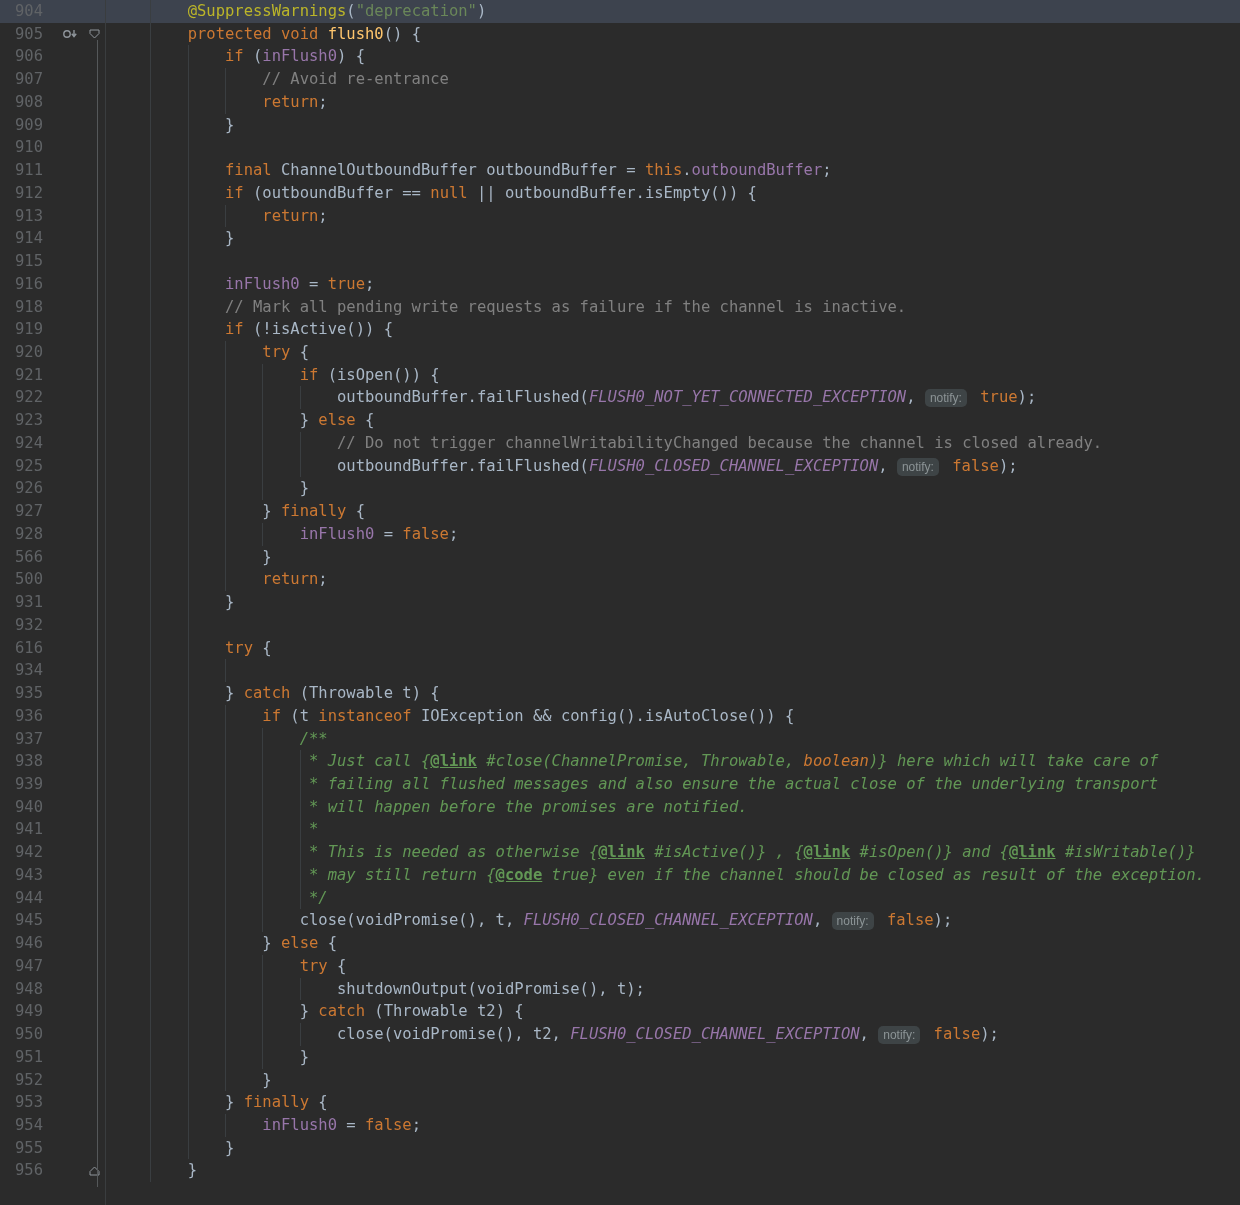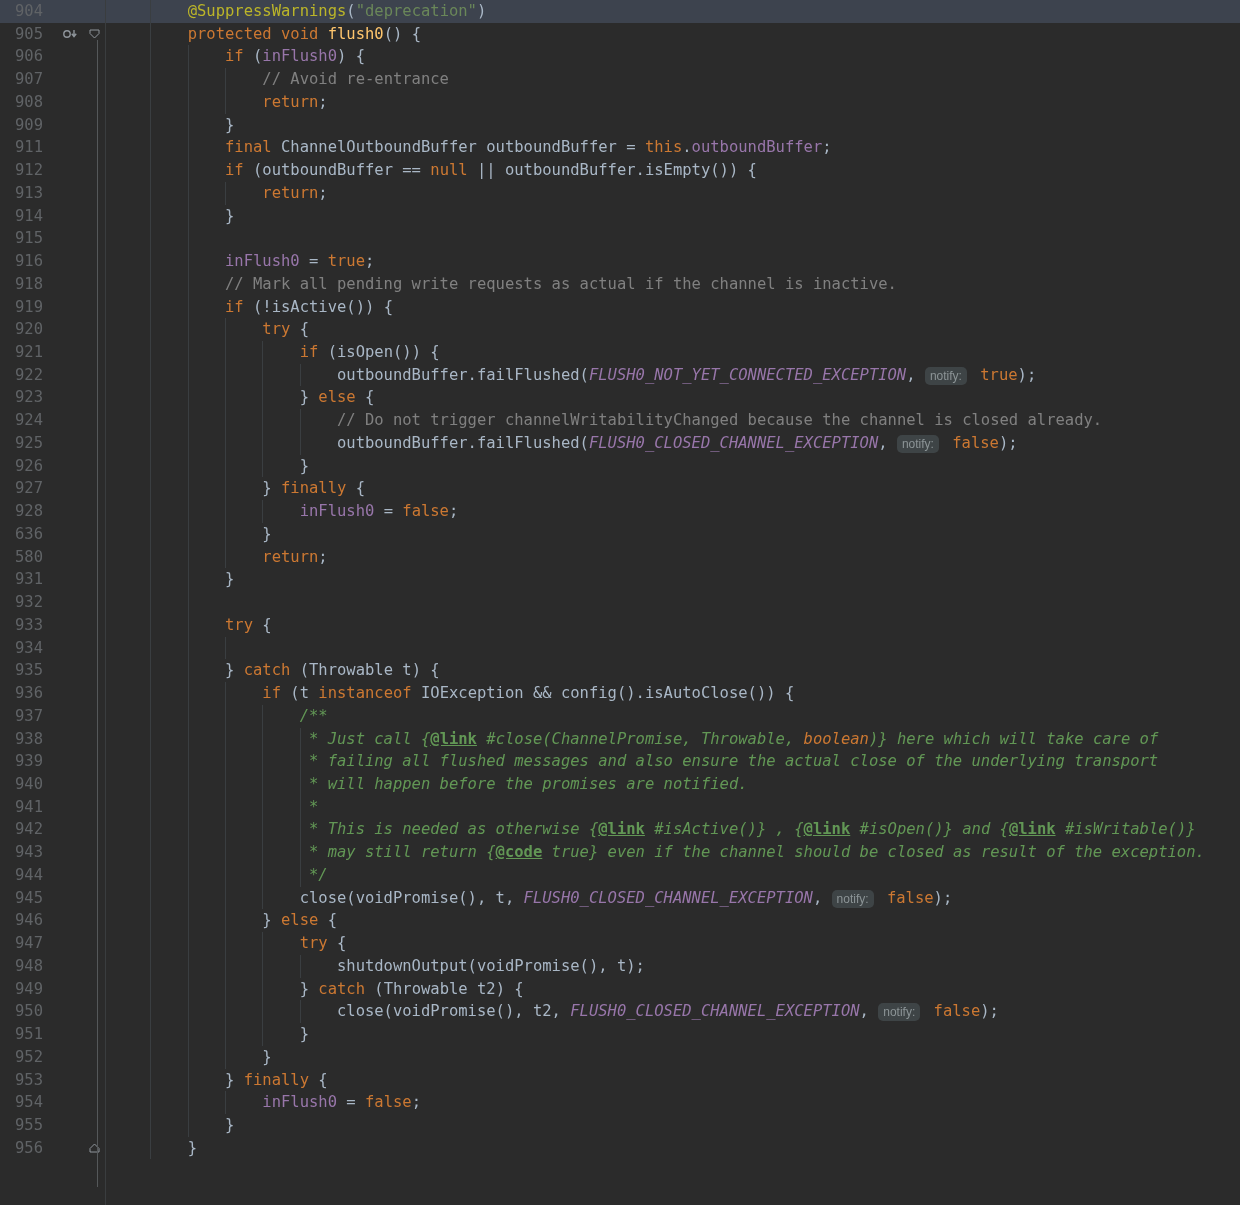--- a/index.html
+++ b/index.html
@@ -116,42 +116,43 @@
       <div class="row"><span class="ln">905</span><span class="icons"><span class="ic overridden-method-icon"><svg width="16" height="12" viewBox="0 0 16 12">
               <circle cx="5" cy="6" r="3.2" fill="none" stroke="#8f959b" stroke-width="1.4"></circle>
               <path d="M12 2 v6.4 M9.8 5.8 L12 8.6 L14.2 5.8" fill="none" stroke="#8f959b" stroke-width="1.4"></path>
             </svg></span><span class="ic fold-start-icon"><svg width="11" height="10" viewBox="0 0 11 10">
               <path d="M1 1 H10 V4.5 L5.5 9 L1 4.5 Z" fill="none" stroke="#8f959b"></path>
             </svg></span></span><span class="code"><span class="guide" style="left: calc(4ch + 8px);"></span><span class="s-d">        </span><span class="s-kw">protected void </span><span class="s-mth">flush0</span><span class="s-d">() {</span></span></div>
       <div class="row"><span class="ln">906</span><span class="icons"></span><span class="code"><span class="guide" style="left: calc(4ch + 8px);"></span><span class="guide" style="left: calc(8ch + 8px);"></span><span class="s-d">            </span><span class="s-kw">if </span><span class="s-d">(</span><span class="s-fld">inFlush0</span><span class="s-d">) {</span></span></div>
       <div class="row"><span class="ln">907</span><span class="icons"></span><span class="code"><span class="guide" style="left: calc(4ch + 8px);"></span><span class="guide" style="left: calc(8ch + 8px);"></span><span class="guide" style="left: calc(12ch + 8px);"></span><span class="s-d">                </span><span class="s-cmt">// Avoid re-entrance</span></span></div>
       <div class="row"><span class="ln">908</span><span class="icons"></span><span class="code"><span class="guide" style="left: calc(4ch + 8px);"></span><span class="guide" style="left: calc(8ch + 8px);"></span><span class="guide" style="left: calc(12ch + 8px);"></span><span class="s-d">                </span><span class="s-kw">return</span><span class="s-d">;</span></span></div>
       <div class="row"><span class="ln">909</span><span class="icons"></span><span class="code"><span class="guide" style="left: calc(4ch + 8px);"></span><span class="guide" style="left: calc(8ch + 8px);"></span><span class="s-d">            }</span></span></div>
+      <div class="row"><span class="ln">910</span><span class="icons"></span><span class="code"><span class="guide" style="left: calc(4ch + 8px);"></span><span class="guide" style="left: calc(8ch + 8px);"></span></span></div>
       <div class="row"><span class="ln">911</span><span class="icons"></span><span class="code"><span class="guide" style="left: calc(4ch + 8px);"></span><span class="guide" style="left: calc(8ch + 8px);"></span><span class="s-d">            </span><span class="s-kw">final </span><span class="s-d">ChannelOutboundBuffer outboundBuffer = </span><span class="s-kw">this</span><span class="s-d">.</span><span class="s-fld">outboundBuffer</span><span class="s-d">;</span></span></div>
       <div class="row"><span class="ln">912</span><span class="icons"></span><span class="code"><span class="guide" style="left: calc(4ch + 8px);"></span><span class="guide" style="left: calc(8ch + 8px);"></span><span class="s-d">            </span><span class="s-kw">if </span><span class="s-d">(outboundBuffer == </span><span class="s-kw">null</span><span class="s-d"> || outboundBuffer.isEmpty()) {</span></span></div>
       <div class="row"><span class="ln">913</span><span class="icons"></span><span class="code"><span class="guide" style="left: calc(4ch + 8px);"></span><span class="guide" style="left: calc(8ch + 8px);"></span><span class="guide" style="left: calc(12ch + 8px);"></span><span class="s-d">                </span><span class="s-kw">return</span><span class="s-d">;</span></span></div>
       <div class="row"><span class="ln">914</span><span class="icons"></span><span class="code"><span class="guide" style="left: calc(4ch + 8px);"></span><span class="guide" style="left: calc(8ch + 8px);"></span><span class="s-d">            }</span></span></div>
       <div class="row"><span class="ln">915</span><span class="icons"></span><span class="code"><span class="guide" style="left: calc(4ch + 8px);"></span><span class="guide" style="left: calc(8ch + 8px);"></span></span></div>
       <div class="row"><span class="ln">916</span><span class="icons"></span><span class="code"><span class="guide" style="left: calc(4ch + 8px);"></span><span class="guide" style="left: calc(8ch + 8px);"></span><span class="s-d">            </span><span class="s-fld">inFlush0</span><span class="s-d"> = </span><span class="s-kw">true</span><span class="s-d">;</span></span></div>
-      <div class="row"><span class="ln">918</span><span class="icons"></span><span class="code"><span class="guide" style="left: calc(4ch + 8px);"></span><span class="guide" style="left: calc(8ch + 8px);"></span><span class="s-d">            </span><span class="s-cmt">// Mark all pending write requests as actual if the channel is inactive.</span></span></div>
+      <div class="row"><span class="ln">918</span><span class="icons"></span><span class="code"><span class="guide" style="left: calc(4ch + 8px);"></span><span class="guide" style="left: calc(8ch + 8px);"></span><span class="s-d">            </span><span class="s-cmt">// Mark all pending write requests as failure if the channel is inactive.</span></span></div>
       <div class="row"><span class="ln">919</span><span class="icons"></span><span class="code"><span class="guide" style="left: calc(4ch + 8px);"></span><span class="guide" style="left: calc(8ch + 8px);"></span><span class="s-d">            </span><span class="s-kw">if </span><span class="s-d">(!isActive()) {</span></span></div>
       <div class="row"><span class="ln">920</span><span class="icons"></span><span class="code"><span class="guide" style="left: calc(4ch + 8px);"></span><span class="guide" style="left: calc(8ch + 8px);"></span><span class="guide" style="left: calc(12ch + 8px);"></span><span class="s-d">                </span><span class="s-kw">try </span><span class="s-d">{</span></span></div>
       <div class="row"><span class="ln">921</span><span class="icons"></span><span class="code"><span class="guide" style="left: calc(4ch + 8px);"></span><span class="guide" style="left: calc(8ch + 8px);"></span><span class="guide" style="left: calc(12ch + 8px);"></span><span class="guide" style="left: calc(16ch + 8px);"></span><span class="s-d">                    </span><span class="s-kw">if </span><span class="s-d">(isOpen()) {</span></span></div>
       <div class="row"><span class="ln">922</span><span class="icons"></span><span class="code"><span class="guide" style="left: calc(4ch + 8px);"></span><span class="guide" style="left: calc(8ch + 8px);"></span><span class="guide" style="left: calc(12ch + 8px);"></span><span class="guide" style="left: calc(16ch + 8px);"></span><span class="guide" style="left: calc(20ch + 8px);"></span><span class="s-d">                        outboundBuffer.failFlushed(</span><span class="s-cst">FLUSH0_NOT_YET_CONNECTED_EXCEPTION</span><span class="s-d">, </span><span class="s-hint">notify:</span><span class="s-d"> </span><span class="s-kw">true</span><span class="s-d">);</span></span></div>
       <div class="row"><span class="ln">923</span><span class="icons"></span><span class="code"><span class="guide" style="left: calc(4ch + 8px);"></span><span class="guide" style="left: calc(8ch + 8px);"></span><span class="guide" style="left: calc(12ch + 8px);"></span><span class="guide" style="left: calc(16ch + 8px);"></span><span class="s-d">                    } </span><span class="s-kw">else </span><span class="s-d">{</span></span></div>
       <div class="row"><span class="ln">924</span><span class="icons"></span><span class="code"><span class="guide" style="left: calc(4ch + 8px);"></span><span class="guide" style="left: calc(8ch + 8px);"></span><span class="guide" style="left: calc(12ch + 8px);"></span><span class="guide" style="left: calc(16ch + 8px);"></span><span class="guide" style="left: calc(20ch + 8px);"></span><span class="s-d">                        </span><span class="s-cmt">// Do not trigger channelWritabilityChanged because the channel is closed already.</span></span></div>
       <div class="row"><span class="ln">925</span><span class="icons"></span><span class="code"><span class="guide" style="left: calc(4ch + 8px);"></span><span class="guide" style="left: calc(8ch + 8px);"></span><span class="guide" style="left: calc(12ch + 8px);"></span><span class="guide" style="left: calc(16ch + 8px);"></span><span class="guide" style="left: calc(20ch + 8px);"></span><span class="s-d">                        outboundBuffer.failFlushed(</span><span class="s-cst">FLUSH0_CLOSED_CHANNEL_EXCEPTION</span><span class="s-d">, </span><span class="s-hint">notify:</span><span class="s-d"> </span><span class="s-kw">false</span><span class="s-d">);</span></span></div>
       <div class="row"><span class="ln">926</span><span class="icons"></span><span class="code"><span class="guide" style="left: calc(4ch + 8px);"></span><span class="guide" style="left: calc(8ch + 8px);"></span><span class="guide" style="left: calc(12ch + 8px);"></span><span class="guide" style="left: calc(16ch + 8px);"></span><span class="s-d">                    }</span></span></div>
       <div class="row"><span class="ln">927</span><span class="icons"></span><span class="code"><span class="guide" style="left: calc(4ch + 8px);"></span><span class="guide" style="left: calc(8ch + 8px);"></span><span class="guide" style="left: calc(12ch + 8px);"></span><span class="s-d">                } </span><span class="s-kw">finally </span><span class="s-d">{</span></span></div>
       <div class="row"><span class="ln">928</span><span class="icons"></span><span class="code"><span class="guide" style="left: calc(4ch + 8px);"></span><span class="guide" style="left: calc(8ch + 8px);"></span><span class="guide" style="left: calc(12ch + 8px);"></span><span class="guide" style="left: calc(16ch + 8px);"></span><span class="s-d">                    </span><span class="s-fld">inFlush0</span><span class="s-d"> = </span><span class="s-kw">false</span><span class="s-d">;</span></span></div>
-      <div class="row"><span class="ln">636</span><span class="icons"></span><span class="code"><span class="guide" style="left: calc(4ch + 8px);"></span><span class="guide" style="left: calc(8ch + 8px);"></span><span class="guide" style="left: calc(12ch + 8px);"></span><span class="s-d">                }</span></span></div>
-      <div class="row"><span class="ln">580</span><span class="icons"></span><span class="code"><span class="guide" style="left: calc(4ch + 8px);"></span><span class="guide" style="left: calc(8ch + 8px);"></span><span class="guide" style="left: calc(12ch + 8px);"></span><span class="s-d">                </span><span class="s-kw">return</span><span class="s-d">;</span></span></div>
+      <div class="row"><span class="ln">566</span><span class="icons"></span><span class="code"><span class="guide" style="left: calc(4ch + 8px);"></span><span class="guide" style="left: calc(8ch + 8px);"></span><span class="guide" style="left: calc(12ch + 8px);"></span><span class="s-d">                }</span></span></div>
+      <div class="row"><span class="ln">500</span><span class="icons"></span><span class="code"><span class="guide" style="left: calc(4ch + 8px);"></span><span class="guide" style="left: calc(8ch + 8px);"></span><span class="guide" style="left: calc(12ch + 8px);"></span><span class="s-d">                </span><span class="s-kw">return</span><span class="s-d">;</span></span></div>
       <div class="row"><span class="ln">931</span><span class="icons"></span><span class="code"><span class="guide" style="left: calc(4ch + 8px);"></span><span class="guide" style="left: calc(8ch + 8px);"></span><span class="s-d">            }</span></span></div>
       <div class="row"><span class="ln">932</span><span class="icons"></span><span class="code"><span class="guide" style="left: calc(4ch + 8px);"></span><span class="guide" style="left: calc(8ch + 8px);"></span></span></div>
-      <div class="row"><span class="ln">933</span><span class="icons"></span><span class="code"><span class="guide" style="left: calc(4ch + 8px);"></span><span class="guide" style="left: calc(8ch + 8px);"></span><span class="s-d">            </span><span class="s-kw">try </span><span class="s-d">{</span></span></div>
+      <div class="row"><span class="ln">616</span><span class="icons"></span><span class="code"><span class="guide" style="left: calc(4ch + 8px);"></span><span class="guide" style="left: calc(8ch + 8px);"></span><span class="s-d">            </span><span class="s-kw">try </span><span class="s-d">{</span></span></div>
       <div class="row"><span class="ln">934</span><span class="icons"></span><span class="code"><span class="guide" style="left: calc(4ch + 8px);"></span><span class="guide" style="left: calc(8ch + 8px);"></span><span class="guide" style="left: calc(12ch + 8px);"></span><span class="s-d">                </span></span></div>
       <div class="row"><span class="ln">935</span><span class="icons"></span><span class="code"><span class="guide" style="left: calc(4ch + 8px);"></span><span class="guide" style="left: calc(8ch + 8px);"></span><span class="s-d">            } </span><span class="s-kw">catch </span><span class="s-d">(Throwable t) {</span></span></div>
       <div class="row"><span class="ln">936</span><span class="icons"></span><span class="code"><span class="guide" style="left: calc(4ch + 8px);"></span><span class="guide" style="left: calc(8ch + 8px);"></span><span class="guide" style="left: calc(12ch + 8px);"></span><span class="s-d">                </span><span class="s-kw">if </span><span class="s-d">(t </span><span class="s-kw">instanceof </span><span class="s-d">IOException &amp;&amp; config().isAutoClose()) {</span></span></div>
       <div class="row"><span class="ln">937</span><span class="icons"></span><span class="code"><span class="guide" style="left: calc(4ch + 8px);"></span><span class="guide" style="left: calc(8ch + 8px);"></span><span class="guide" style="left: calc(12ch + 8px);"></span><span class="guide" style="left: calc(16ch + 8px);"></span><span class="s-d">                    </span><span class="s-doc">/**</span></span></div>
       <div class="row"><span class="ln">938</span><span class="icons"></span><span class="code"><span class="guide" style="left: calc(4ch + 8px);"></span><span class="guide" style="left: calc(8ch + 8px);"></span><span class="guide" style="left: calc(12ch + 8px);"></span><span class="guide" style="left: calc(16ch + 8px);"></span><span class="guide" style="left: calc(20ch + 8px);"></span><span class="s-d">                     </span><span class="s-doc">* Just call {</span><span class="s-tag">@link</span><span class="s-doc"> #close(ChannelPromise, Throwable, </span><span class="s-dkw">boolean</span><span class="s-doc">)} here which will take care of</span></span></div>
       <div class="row"><span class="ln">939</span><span class="icons"></span><span class="code"><span class="guide" style="left: calc(4ch + 8px);"></span><span class="guide" style="left: calc(8ch + 8px);"></span><span class="guide" style="left: calc(12ch + 8px);"></span><span class="guide" style="left: calc(16ch + 8px);"></span><span class="guide" style="left: calc(20ch + 8px);"></span><span class="s-d">                     </span><span class="s-doc">* failing all flushed messages and also ensure the actual close of the underlying transport</span></span></div>
       <div class="row"><span class="ln">940</span><span class="icons"></span><span class="code"><span class="guide" style="left: calc(4ch + 8px);"></span><span class="guide" style="left: calc(8ch + 8px);"></span><span class="guide" style="left: calc(12ch + 8px);"></span><span class="guide" style="left: calc(16ch + 8px);"></span><span class="guide" style="left: calc(20ch + 8px);"></span><span class="s-d">                     </span><span class="s-doc">* will happen before the promises are notified.</span></span></div>
       <div class="row"><span class="ln">941</span><span class="icons"></span><span class="code"><span class="guide" style="left: calc(4ch + 8px);"></span><span class="guide" style="left: calc(8ch + 8px);"></span><span class="guide" style="left: calc(12ch + 8px);"></span><span class="guide" style="left: calc(16ch + 8px);"></span><span class="guide" style="left: calc(20ch + 8px);"></span><span class="s-d">                     </span><span class="s-doc">*</span></span></div>
       <div class="row"><span class="ln">942</span><span class="icons"></span><span class="code"><span class="guide" style="left: calc(4ch + 8px);"></span><span class="guide" style="left: calc(8ch + 8px);"></span><span class="guide" style="left: calc(12ch + 8px);"></span><span class="guide" style="left: calc(16ch + 8px);"></span><span class="guide" style="left: calc(20ch + 8px);"></span><span class="s-d">                     </span><span class="s-doc">* This is needed as otherwise {</span><span class="s-tag">@link</span><span class="s-doc"> #isActive()} , {</span><span class="s-tag">@link</span><span class="s-doc"> #isOpen()} and {</span><span class="s-tag">@link</span><span class="s-doc"> #isWritable()}</span></span></div>
       <div class="row"><span class="ln">943</span><span class="icons"></span><span class="code"><span class="guide" style="left: calc(4ch + 8px);"></span><span class="guide" style="left: calc(8ch + 8px);"></span><span class="guide" style="left: calc(12ch + 8px);"></span><span class="guide" style="left: calc(16ch + 8px);"></span><span class="guide" style="left: calc(20ch + 8px);"></span><span class="s-d">                     </span><span class="s-doc">* may still return {</span><span class="s-tag">@code</span><span class="s-doc"> true} even if the channel should be closed as result of the exception.</span></span></div>

